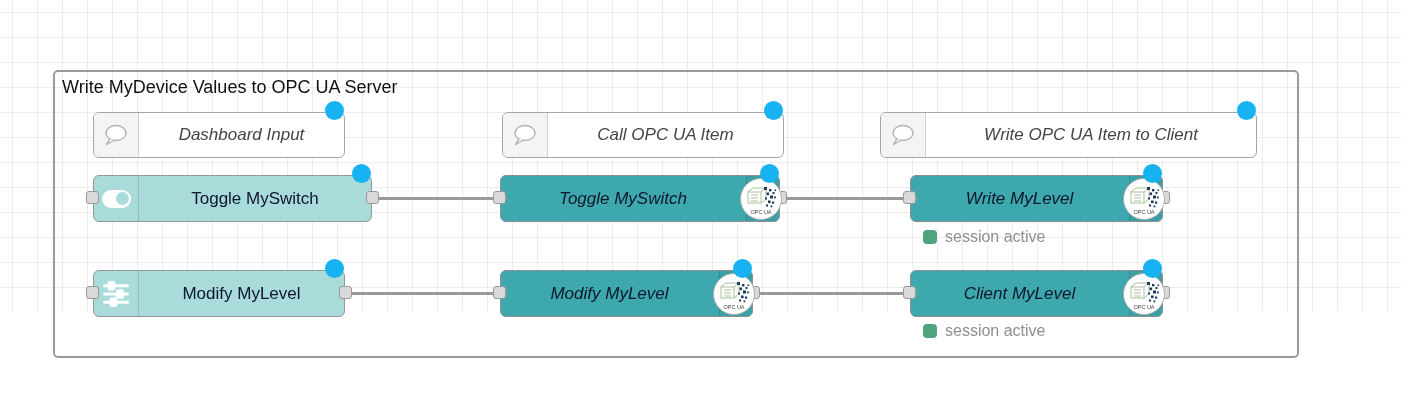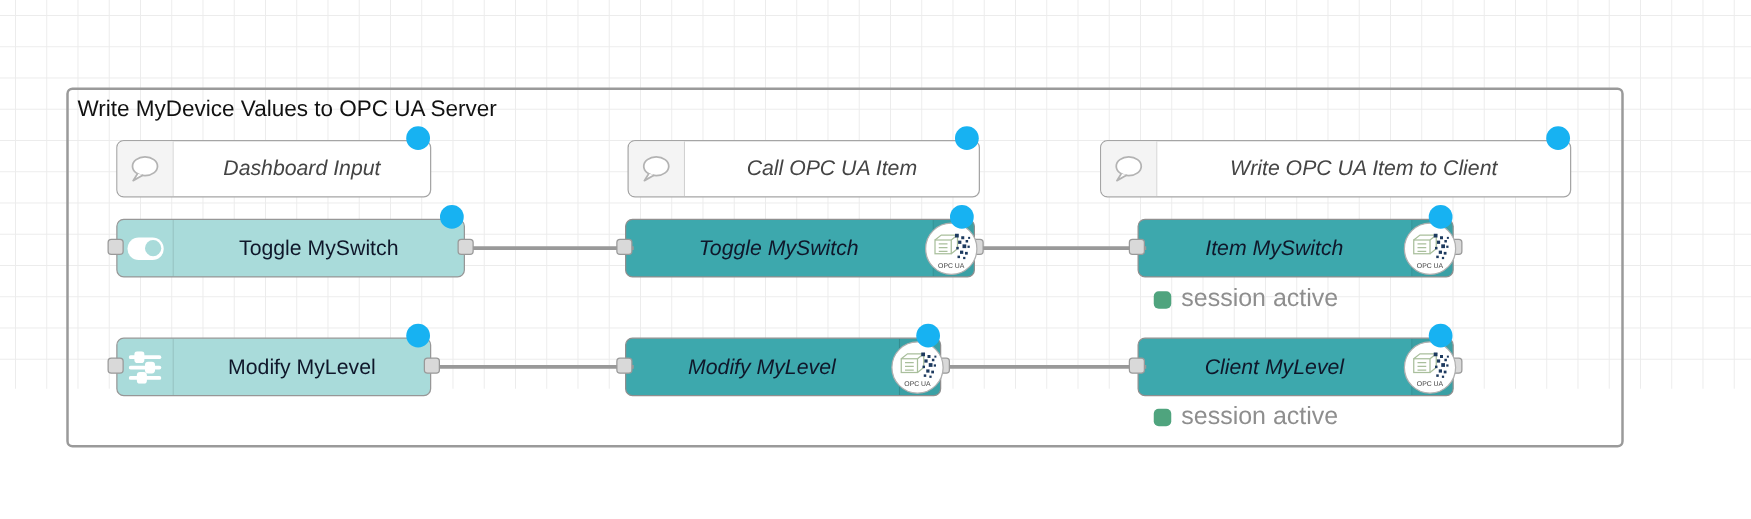--- a/index.html
+++ b/index.html
@@ -79,21 +79,21 @@
     position:absolute; right:2px; top:2.5px; width:13px; height:13px;
     border-radius:50%; background:#a9dbda;
   }
 
   .status {
     position:absolute; display:flex; align-items:center; z-index:2;
   }
   .status-square {
     width:14px; height:14px; border-radius:4px; background:#4fa47e; margin-right:8px;
   }
-  .status-text { font-size:20px; color:#8e8e8e; white-space:nowrap; }
+  .status-text { font-size:16px; color:#8e8e8e; white-space:nowrap; }
 </style>
 </head>
 <body>
 
 <div class="canvas">
 
   <div class="group-box">
     <div class="group-title">Write MyDevice Values to OPC UA Server</div>
   </div>
 
@@ -174,21 +174,21 @@
         </g>
         <text x="20" y="35" font-size="5.5" fill="#444" text-anchor="middle">OPC UA</text>
       </svg>
     </div>
     <div class="port in"></div>
     <div class="port out"></div>
     <div class="changed-dot"></div>
   </div>
 
   <div class="node teal" style="left:910px; top:175px; width:253px;">
-    <div class="node-label">Item MySwitch</div>
+    <div class="node-label">Write MyLevel</div>
     <div class="icon-strip"></div>
     <div class="badge">
       <svg width="40" height="40" viewBox="0 0 40 40">
         <g stroke="#a9bf9c" stroke-width="1" fill="none">
           <rect x="7" y="13" width="13" height="11"></rect>
           <path d="M7,13 L12,9 L25,9 L20,13"></path>
           <path d="M20,24 L25,20 L25,9"></path>
           <path d="M10,16 h7 M10,19 h7 M10,22 h7"></path>
         </g>
         <g fill="#1d3a5f">

